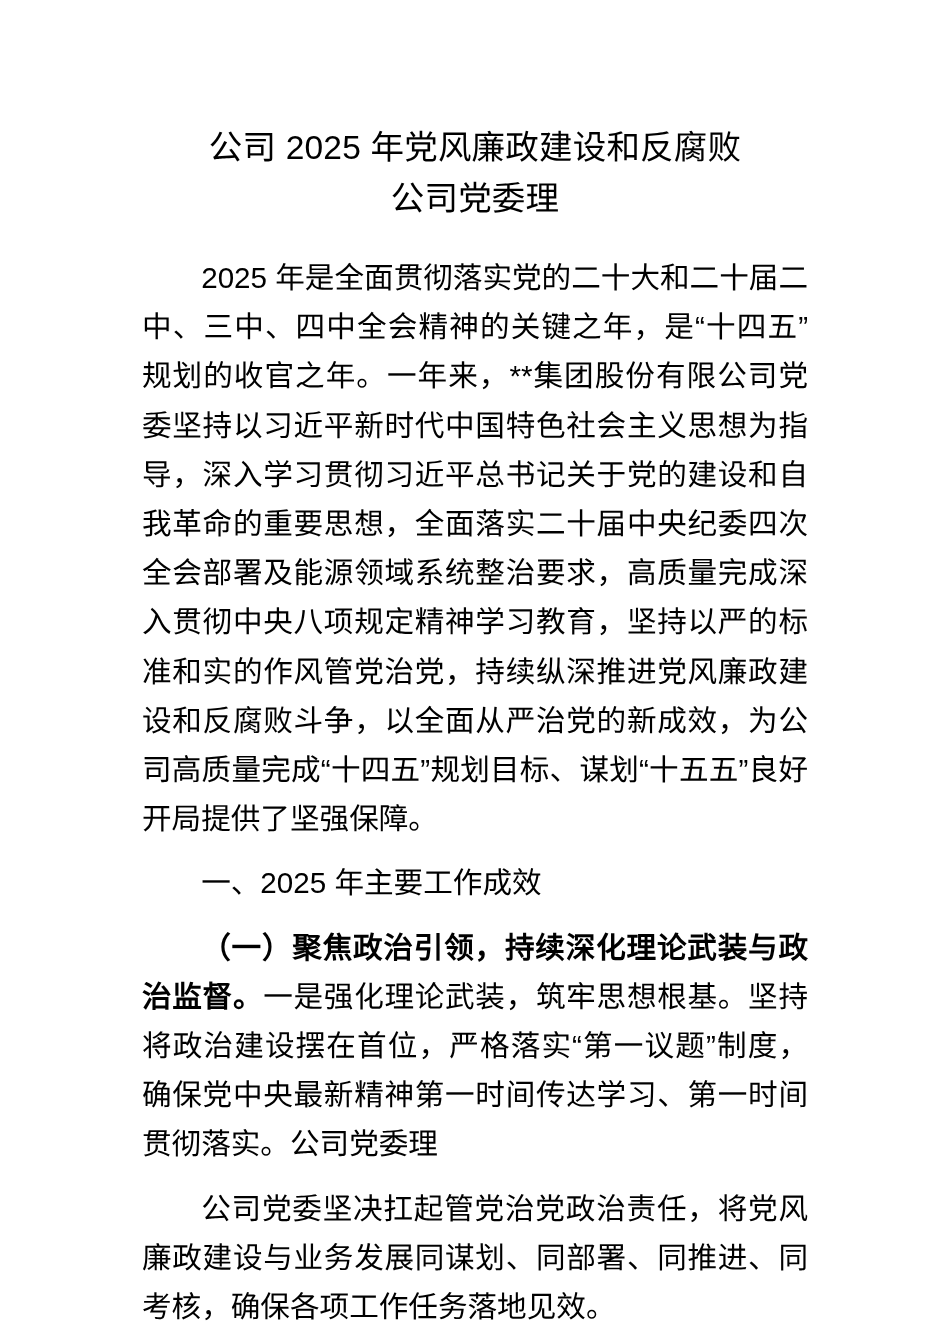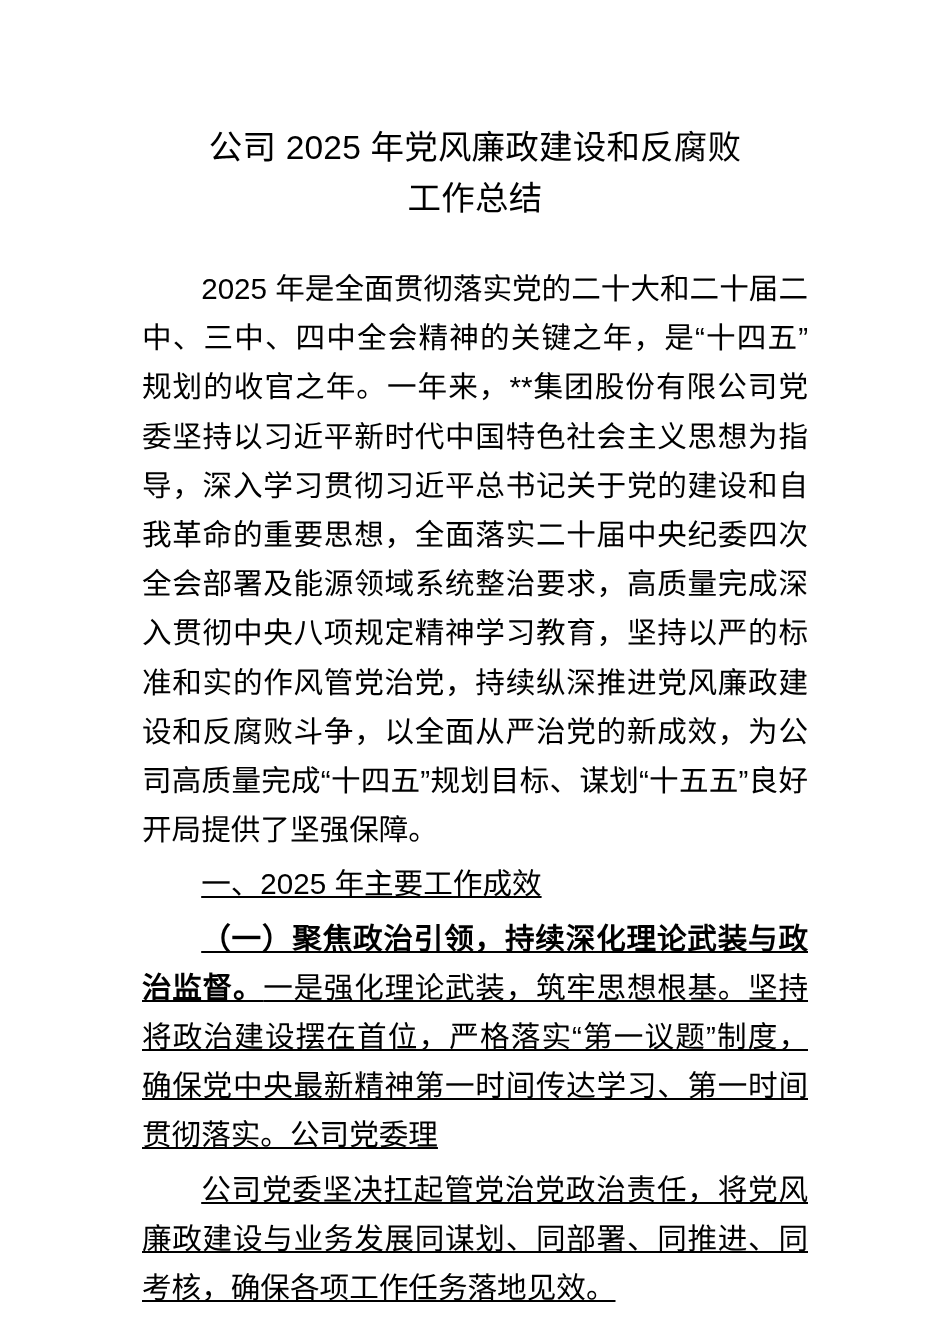--- a/index.html
+++ b/index.html
@@ -54,41 +54,40 @@
     text-align-last: left;
     word-break: break-all;
     letter-spacing: 0;
   }
 
   .para.indent {
     text-indent: 2em;
   }
 
   .para.first-body {
-    margin-top: 40px;
+    margin-top: 29px;
   }
 
   .para.gap-small {
-    margin-top: 5px;
-    text-decoration: underline;
+    margin-top: 15px;
   }
 
   .strong-lead {
     font-weight: 700;
   }
 </style>
 </head>
 <body>
 
 <div class="page">
   <div class="content">
 
     <h1 class="doc-title">
       <span>公司 2025 年党风廉政建设和反腐败</span><br>
-      <span>工作总结</span>
+      <span>公司党委理</span>
     </h1>
 
     <p class="para indent first-body">2025 年是全面贯彻落实党的二十大和二十届二中、三中、四中全会精神的关键之年，是“十四五”规划的收官之年。一年来，**集团股份有限公司党委坚持以习近平新时代中国特色社会主义思想为指导，深入学习贯彻习近平总书记关于党的建设和自我革命的重要思想，全面落实二十届中央纪委四次全会部署及能源领域系统整治要求，高质量完成深入贯彻中央八项规定精神学习教育，坚持以严的标准和实的作风管党治党，持续纵深推进党风廉政建设和反腐败斗争，以全面从严治党的新成效，为公司高质量完成“十四五”规划目标、谋划“十五五”良好开局提供了坚强保障。</p>
 
     <p class="para indent gap-small">一、2025 年主要工作成效</p>
 
     <p class="para indent gap-small"><span class="strong-lead">（一）聚焦政治引领，持续深化理论武装与政治监督。</span><span>一是强化理论武装，筑牢思想根基。坚持将政治建设摆在首位，严格落实“第一议题”制度，确保党中央最新精神第一时间传达学习、第一时间贯彻落实。公司党委理</span></p>
 
     <p class="para indent gap-small">公司党委坚决扛起管党治党政治责任，将党风廉政建设与业务发展同谋划、同部署、同推进、同考核，确保各项工作任务落地见效。</p>
 

